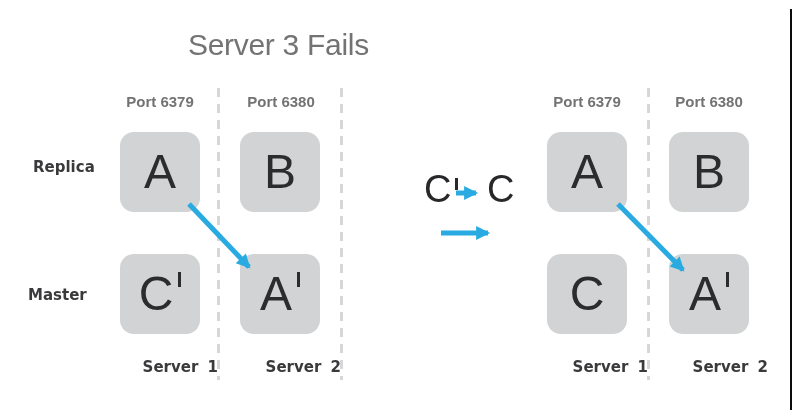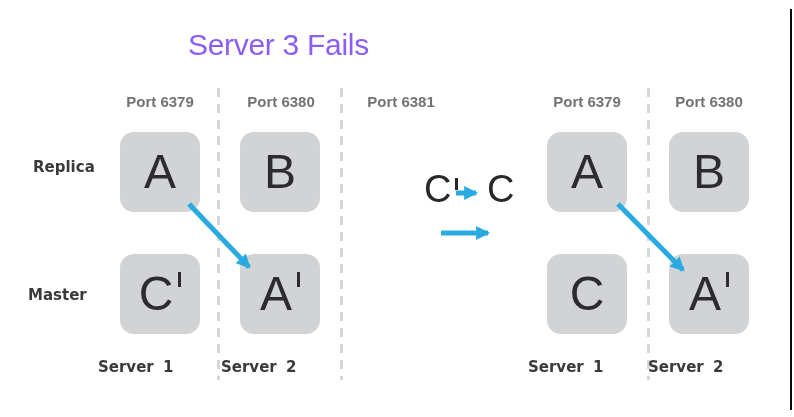--- a/index.html
+++ b/index.html
@@ -2,21 +2,21 @@
 <html><head>
 <meta charset="utf-8">
 <style>
   html,body{margin:0;padding:0;background:#ffffff;}
   .canvas{
     position:relative;width:794px;height:417px;background:#ffffff;
     font-family:"Liberation Sans",sans-serif;overflow:hidden;
   }
   .title{
     position:absolute;left:188px;top:28px;margin:0;
-    font-size:30px;font-weight:400;letter-spacing:-.3px;color:#8b5cf6;
+    font-size:30px;font-weight:400;letter-spacing:-.3px;color:#737373;
   }
   .plabel{
     position:absolute;top:93px;width:120px;text-align:center;
     font-size:15px;font-weight:700;color:#737373;
   }
   .dash{
     position:absolute;top:88px;width:3px;height:292px;
     background:repeating-linear-gradient(to bottom,#d6d7d9 0 9px,transparent 9px 16px);
   }
   .rowlabel{
@@ -26,42 +26,41 @@
   .node{
     position:absolute;width:80px;height:80px;background:#d1d3d4;border-radius:14px;
     display:flex;align-items:center;justify-content:center;
   }
   .letter{font-size:48px;font-weight:400;color:#2c2c2f;line-height:1;}
   .prime{
     display:inline-block;width:3px;height:15px;background:#2c2c2f;
     margin-left:5px;transform:translateY(-15px);
   }
   .slabel{
-    position:absolute;top:358px;width:120px;text-align:left;
+    position:absolute;top:358px;width:120px;text-align:right;
     font-family:"DejaVu Sans","Liberation Sans",sans-serif;
     font-size:15px;font-weight:700;color:#3a3a3c;word-spacing:4px;
   }
   .muted{color:#c9cdd2;}
   .promo-letter{
     position:absolute;top:170px;font-size:38px;font-weight:400;color:#28282b;line-height:1;
   }
   .prime-sm{width:3px;height:12px;margin-left:4px;transform:translateY(-12px);background:#28282b;}
   .overlay{position:absolute;left:0;top:0;pointer-events:none;}
   .edge{position:absolute;left:790px;top:9px;width:2px;height:401px;background:#0b0b0b;}
 </style>
 </head>
 <body>
 
 <div class="canvas">
 
   <h1 class="title">Server 3 Fails</h1>
 
   <div class="plabel" style="left:100px">Port 6379</div>
   <div class="plabel" style="left:221px">Port 6380</div>
-  <div class="plabel" style="left:341px">Port 6381</div>
   <div class="plabel" style="left:527px">Port 6379</div>
   <div class="plabel" style="left:649px">Port 6380</div>
 
   <div class="dash" style="left:217px"></div>
   <div class="dash" style="left:340px"></div>
   <div class="dash" style="left:647px"></div>
 
   <div class="rowlabel" style="left:33px;top:158px">Replica</div>
   <div class="rowlabel" style="left:28px;top:286px">Master</div>
 

